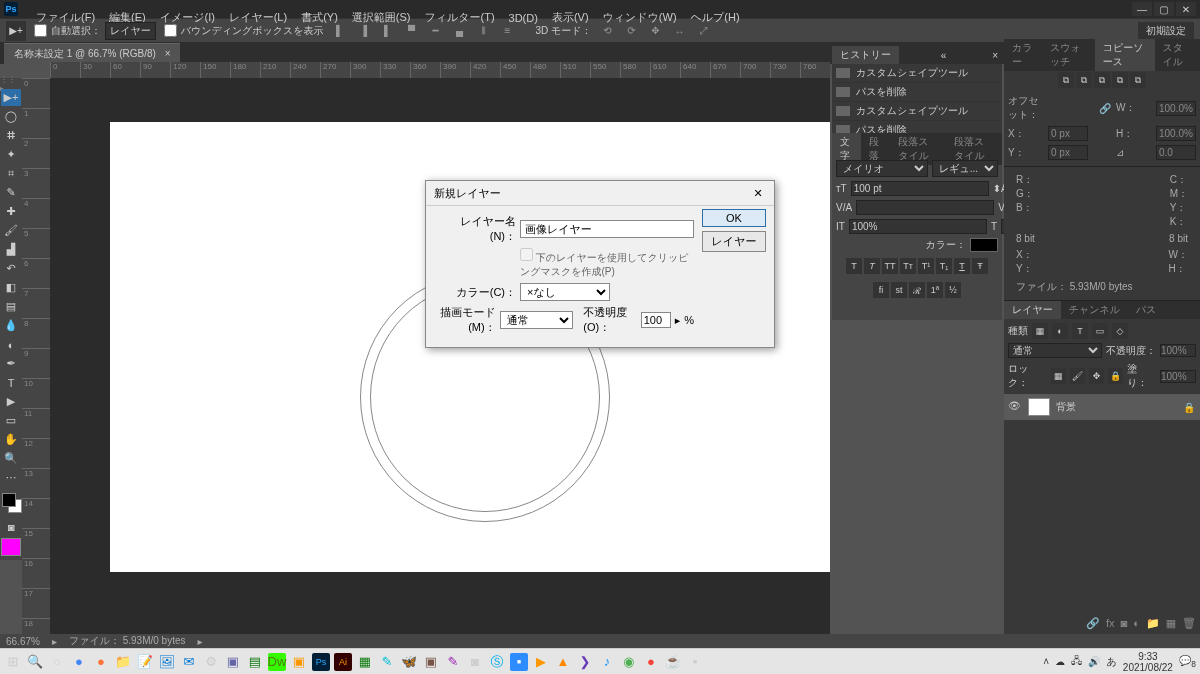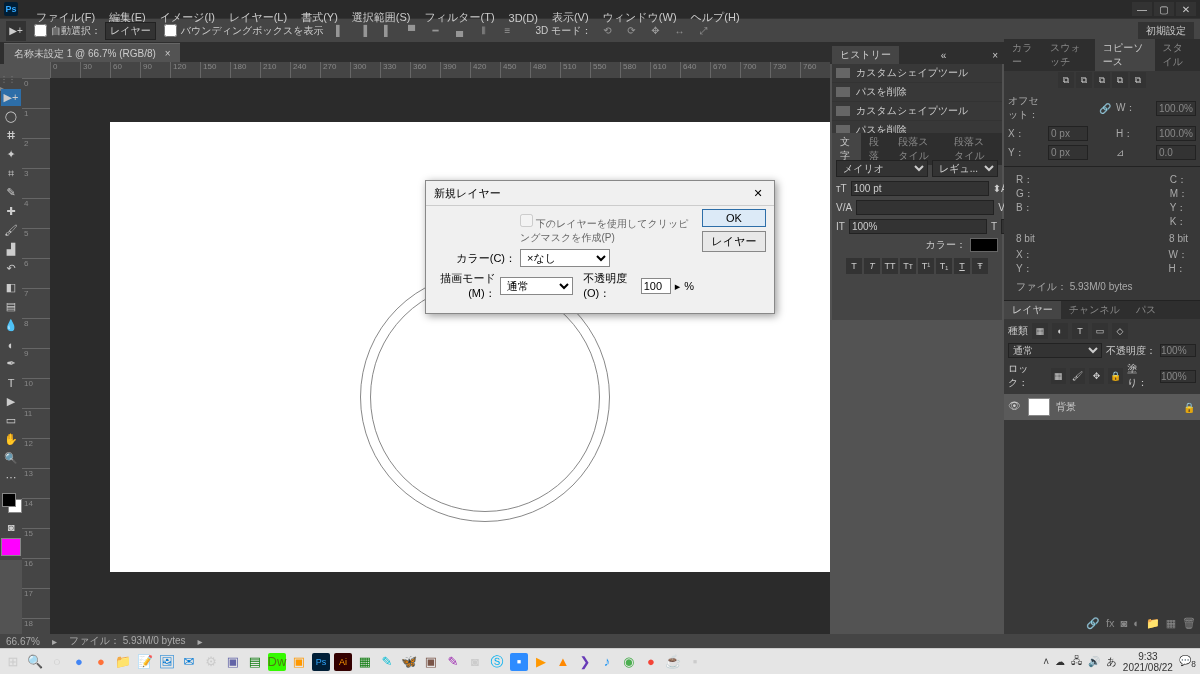--- a/index.html
+++ b/index.html
@@ -343,20 +343,27 @@
       </div>
     <div class="char-icon">TT</div>
     <div class="char-icon">Tт</div>
     <div class="char-icon">T¹</div>
     <div class="char-icon">T₁</div>
     <div class="char-icon">
         <u>T</u>
       </div>
     <div class="char-icon">Ŧ</div>
   </div>
+  <div class="char-icons">
+    <div class="char-icon">fi</div>
+    <div class="char-icon">st</div>
+    <div class="char-icon">ℛ</div>
+    <div class="char-icon">1ª</div>
+    <div class="char-icon">½</div>
+  </div>
 </div>
 
 <div class="panels-right">
   <div class="panel-tab-row">
     <div class="panel-tab inactive">カラー</div>
     <div class="panel-tab inactive">スウォッチ</div>
     <div class="panel-tab">コピーソース</div>
     <div class="panel-tab inactive">スタイル</div>
   </div>
   <div class="panel-section">
@@ -453,20 +460,24 @@
   </div>
 </div>
 
 <div class="dialog-overlay">
   <div class="dialog">
     <div class="dialog-title">
       <span>新規レイヤー</span>
       <span class="dialog-close">✕</span>
     </div>
     <div class="dialog-body dlg-body-right-pad">
+      <div class="dlg-row">
+        <span class="dlg-label">レイヤー名(N)：</span>
+        <input class="dlg-input" value="画像レイヤー" style="">
+      </div>
       <div class="dlg-hint">
         <input type="checkbox" disabled="" style="">
         <span>下のレイヤーを使用してクリッピングマスクを作成(P)</span>
       </div>
       <div class="dlg-row">
         <span class="dlg-label">カラー(C)：</span>
         <select class="dlg-select" style="width:90px"><option>×なし</option></select>
       </div>
       <div class="dlg-row">
         <span class="dlg-label">描画モード(M)：</span>

